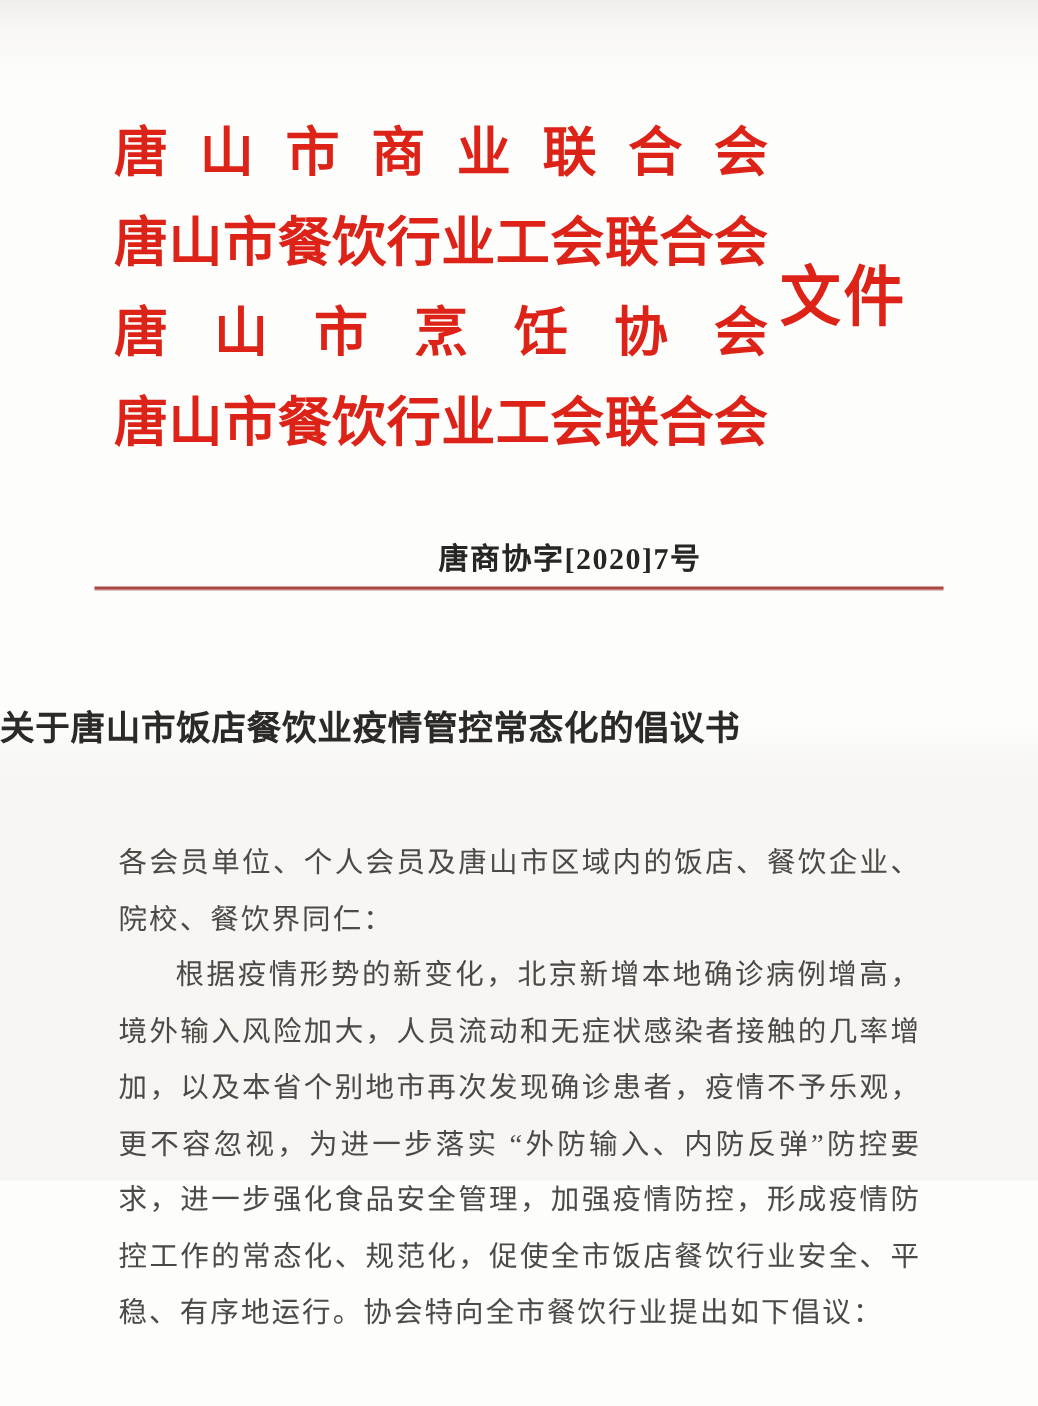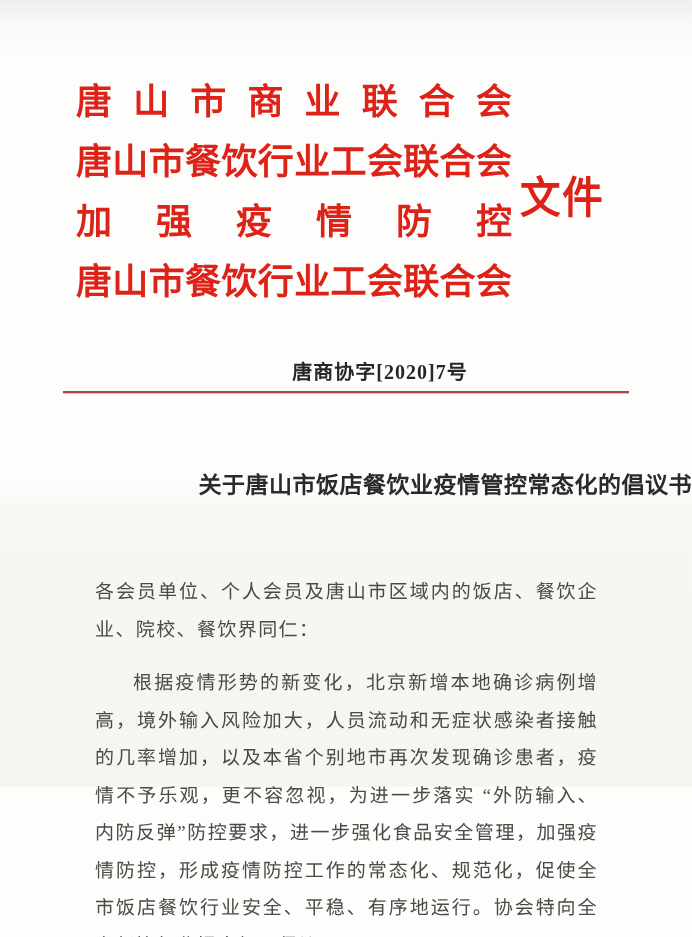--- a/index.html
+++ b/index.html
@@ -44,44 +44,44 @@
   
   .red-rule{
     position:absolute; top:391px; left:63px;
     width:566px; height:2px;
     background:#aa4743;
     box-shadow:0 1px 0 rgba(170,71,67,.35);
   }
   
   .doc-title{
     position:absolute; top:466px; left:0; right:0;
-    text-align:right;
+    text-align:left;
     font-size:23px; font-weight:bold; color:#2b2a28;
     letter-spacing:.5px;
   }
   
   .body-text{
     position:absolute; top:557px; left:79px; width:535px;
     font-size:19px; line-height:37.5px;
     letter-spacing:1.4px;
     color:#4b4a46;
     text-align:justify;
   }
-  .body-text p{margin:16px;}
+  .body-text p{margin:0;}
   .body-text p.indent{text-indent:2em;}
 </style>
 </head>
 <body>
 
 <div class="page">
 
   <div class="org-block">
     <div class="org-line">唐山市商业联合会</div>
     <div class="org-line">唐山市餐饮行业工会联合会</div>
-    <div class="org-line">加强疫情防控</div>
+    <div class="org-line">唐山市烹饪协会</div>
     <div class="org-line">唐山市餐饮行业工会联合会</div>
   </div>
 
   <div class="doc-type">文件</div>
 
   <div class="doc-number">唐商协字[2020]7号</div>
 
   <div class="red-rule"></div>
 
   <div class="doc-title">关于唐山市饭店餐饮业疫情管控常态化的倡议书</div>

